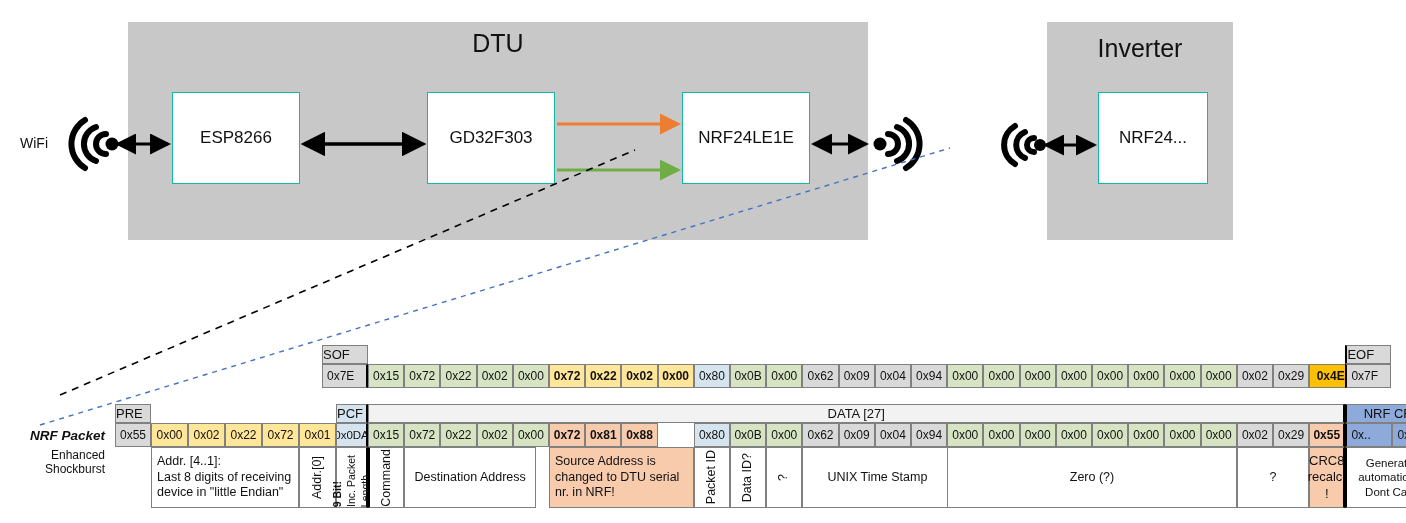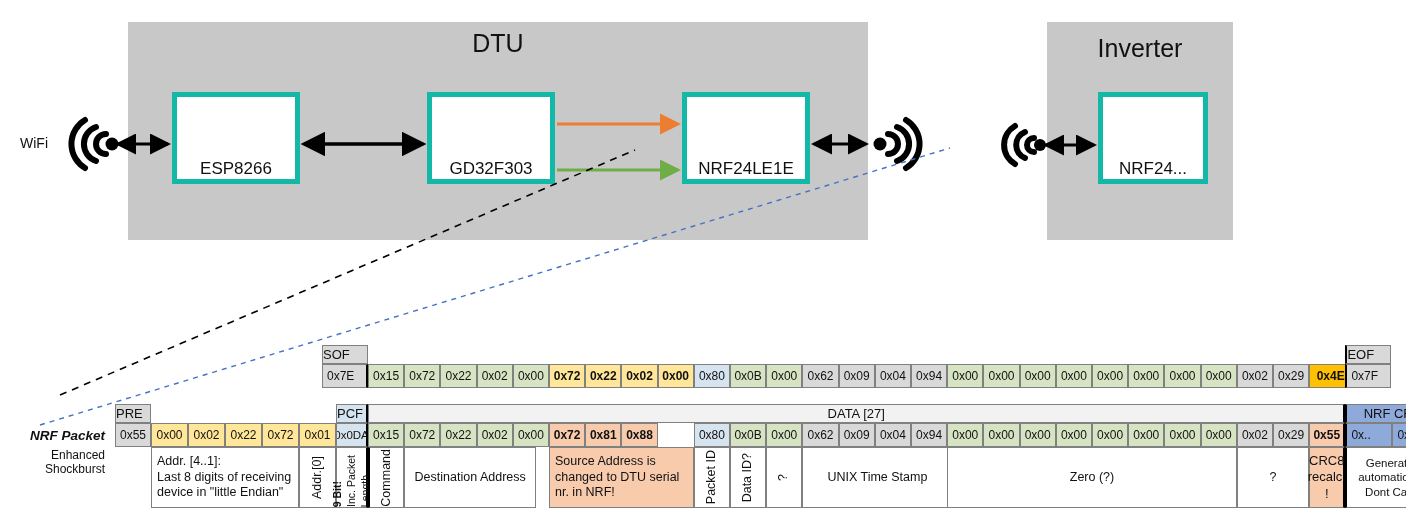--- a/index.html
+++ b/index.html
@@ -2,22 +2,22 @@
 <html><head>
 <meta charset="utf-8">
 <style>
   html,body{margin:0;padding:0;background:#ffffff;}
   body{width:1406px;height:523px;font-family:"Liberation Sans",sans-serif;color:#111;overflow:hidden;}
   #stage{position:relative;width:1406px;height:523px;}
 
   
   .enclosure{position:absolute;background:#c8c8c8;}
   .enc-title{position:absolute;width:100%;text-align:center;font-size:25px;color:#111;}
-  .chip{position:absolute;background:#ffffff;border:5px solid #14b8a6;box-sizing:border-box;
-        display:flex;align-items:flex-end;justify-content:center;font-size:17px;}
+  .chip{position:absolute;background:#ffffff;border:1px solid #14b8a6;box-sizing:border-box;
+        display:flex;align-items:center;justify-content:center;font-size:17px;}
   .wifi-label{position:absolute;font-size:14px;}
 
   svg.overlay{position:absolute;left:0;top:0;width:1406px;height:523px;pointer-events:none;}
 
   
   .rowlabel{position:absolute;font-size:13.5px;font-style:italic;font-weight:bold;text-align:right;}
   .plainlabel{position:absolute;font-size:12px;text-align:right;}
 
   .cell{position:absolute;box-sizing:border-box;border:1px solid #808080;
         font-size:12px;display:flex;align-items:center;justify-content:center;

